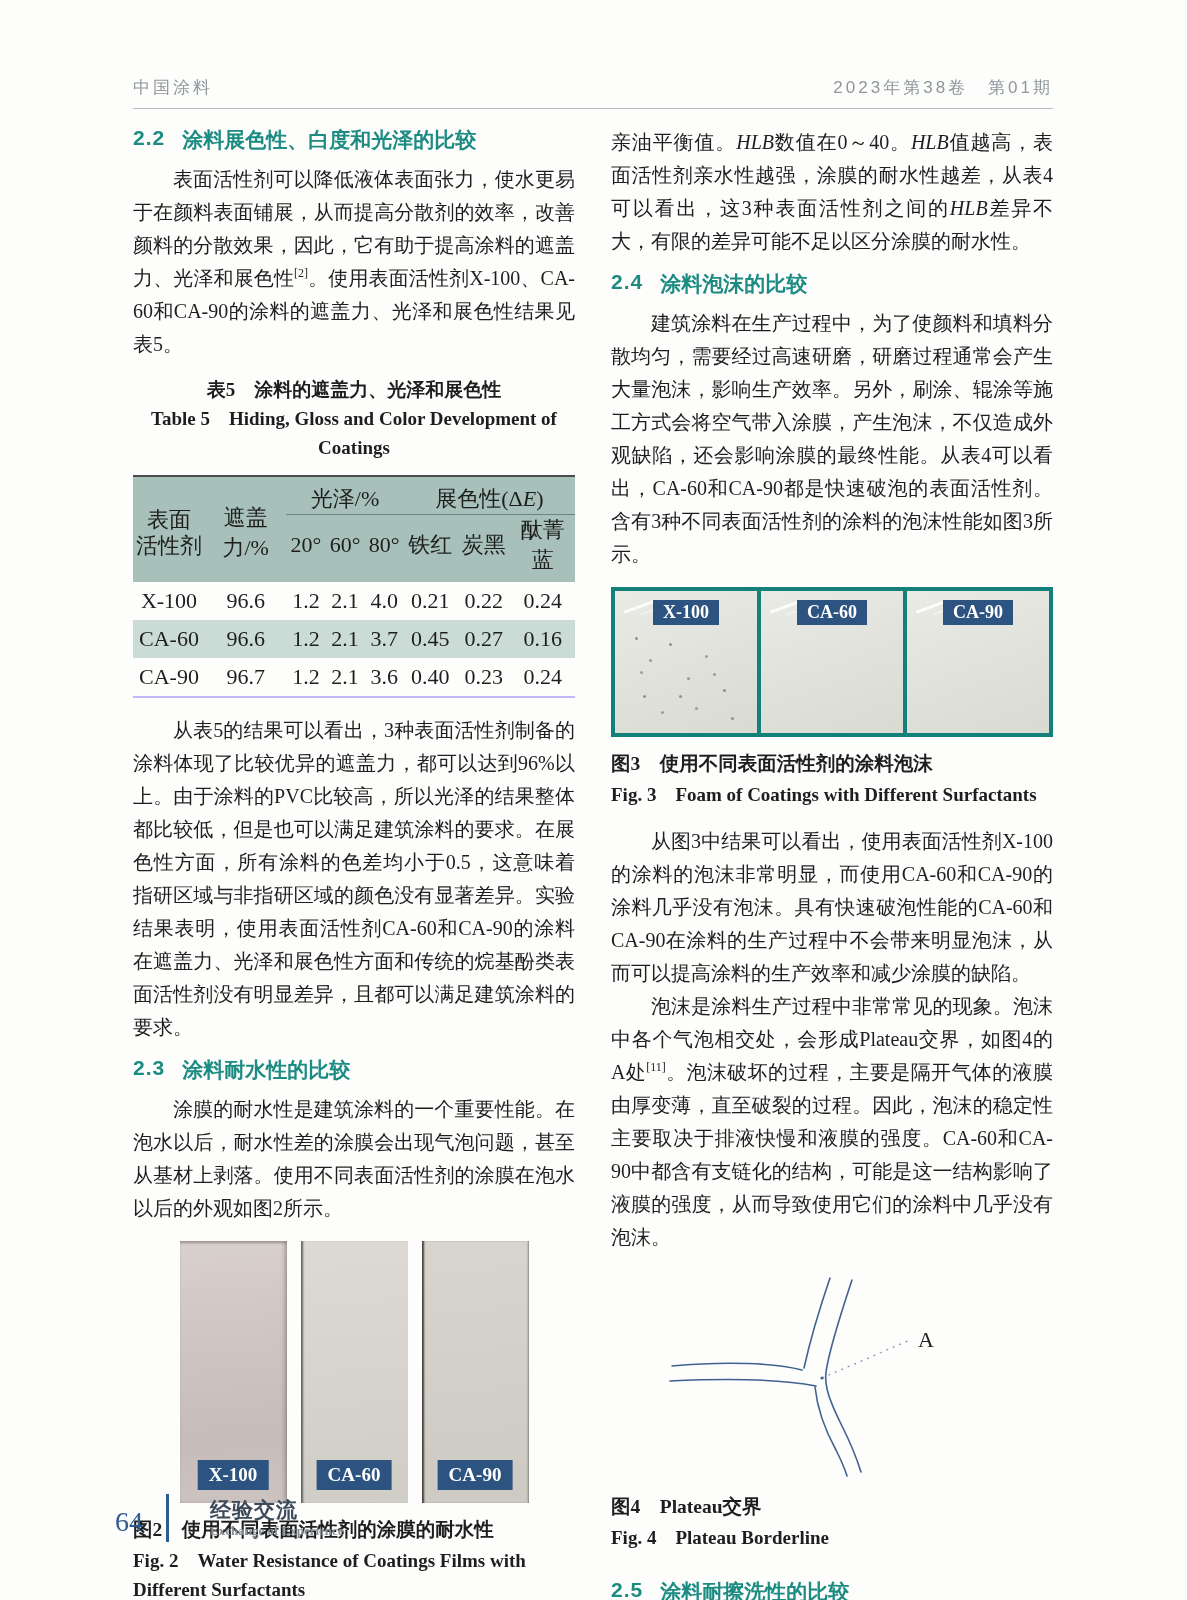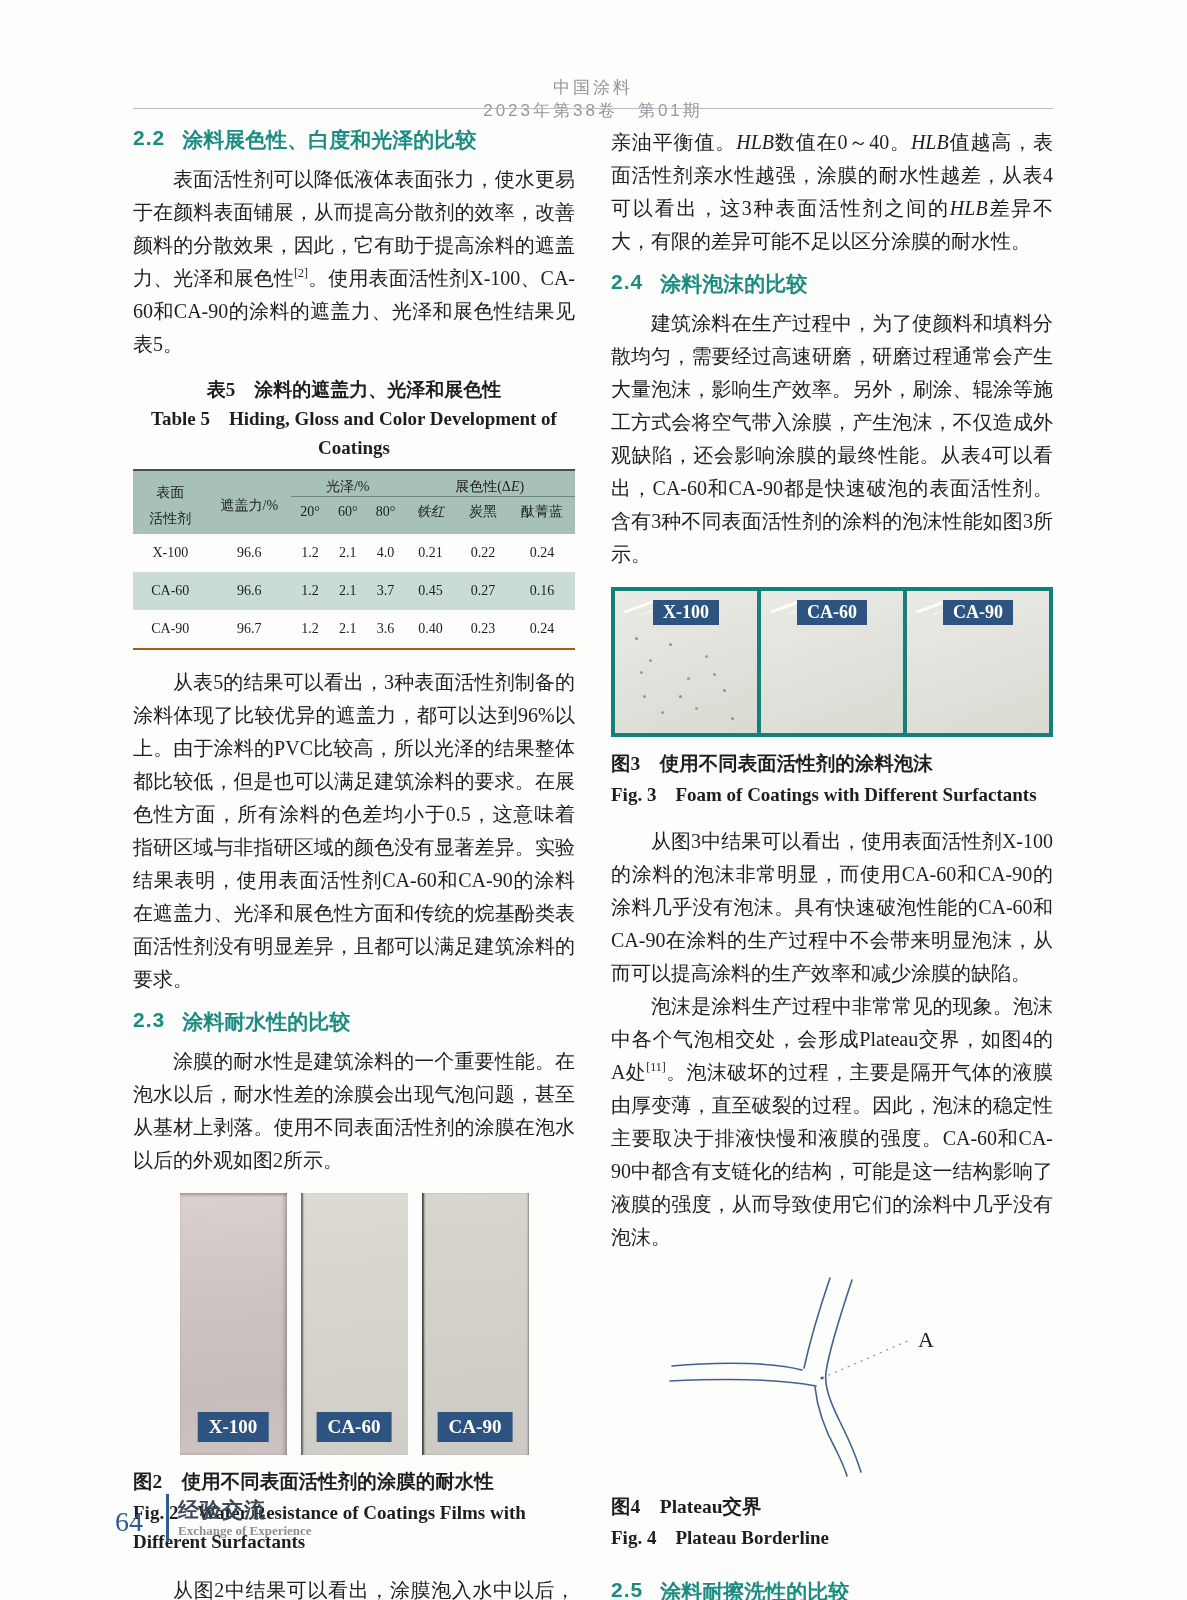--- a/index.html
+++ b/index.html
@@ -8,23 +8,23 @@
     width:1187px;height:1600px;
     margin:0 auto;
     background:#fdfdfc;
     font-family:"Liberation Serif","DejaVu Serif",serif;
     color:#1e1e1e;
     overflow:hidden;
   }
   
   .pg-header{
     position:absolute;left:133px;right:134px;top:76px;
-    display:flex;justify-content:space-between;align-items:center;
+    display:flex;justify-content:space-between;align-items:flex-start;
     font-family:"Liberation Sans","DejaVu Sans",sans-serif;
-    font-size:17px;color:#8f969c;letter-spacing:3px;flex-direction:column;
+    font-size:17px;color:#8f969c;letter-spacing:3px;
   }
   .header-rule{
     position:absolute;left:133px;right:134px;top:108px;
     height:1px;background:#b9bec3;
   }
   
   .columns{
     position:absolute;top:126px;left:133px;width:920px;
     display:flex;gap:36px;
   }
@@ -38,34 +38,34 @@
     margin:12px 0 9px;
   }
   .sec-h .no{margin-right:17px;letter-spacing:1px;}
   p.body{font-size:20px;line-height:33px;text-align:justify;margin:0;}
   p.body.indent{text-indent:2em;}
   p.body sup{font-size:12px;line-height:0;}
   
   .tbl-wrap{margin-top:14px;}
   .tbl-cap{text-align:center;font-weight:bold;font-size:19px;line-height:29px;}
   table.t5{
-    width:100%;border-collapse:collapse;margin-top:7px;
-    font-size:14px;
-    border-top:2px solid #4c4c4c;border-bottom:2px solid #a16207;
+    width:100%;border-collapse:collapse;margin-top:13px;
+    font-size:22px;
+    border-top:2px solid #4c4c4c;border-bottom:2px solid #c4b5fd;
   }
   table.t5 th,table.t5 td{text-align:center;font-weight:normal;padding:0;}
   table.t5 thead th{background:var(--thead,#a7c0ba);}
   table.t5 thead tr:first-child th{padding-top:7px;}
   table.t5 thead tr:last-child th{padding-bottom:7px;height:30px;}
   .th-2line{white-space:pre-line;line-height:26px;}
   .group-line{border-bottom:1px solid #70847f;}
   table.t5 tbody td{height:38px;}
   tr.shaded td{background:var(--rowalt,#cbdcd6);}
   .c-name{width:92px;} .c-hide{width:102px;}
-  .c-g{width:44px;} .c-fe{width:62px;font-style:italic;} .c-cb{width:62px;} .c-pb{width:80px;}
+  .c-g{width:44px;} .c-fe{width:62px;} .c-cb{width:62px;} .c-pb{width:80px;}
   
   .fig2-strips{display:flex;justify-content:center;gap:14px;margin-top:16px;height:262px;}
   .strip{position:relative;width:107px;}
   .strip.s1{background:linear-gradient(175deg,#d9d1ce 0%,#cdc3c0 45%,#c6bcba 75%,#cdc4c1 100%);
             box-shadow:inset -3px 0 4px -1px rgba(90,80,80,.45), inset 0 3px 3px -1px rgba(90,80,80,.4);}
   .strip.s2{background:linear-gradient(175deg,#dcdad3 0%,#d5d3cc 55%,#cfcdc6 100%);
             box-shadow:inset 3px 0 2px -1px rgba(40,40,38,.65);}
   .strip.s3{background:linear-gradient(175deg,#d8d5ce 0%,#d2cfc8 55%,#cccac2 100%);
             box-shadow:inset 3px 0 2px -1px rgba(30,30,28,.8), inset -2px 0 2px -1px rgba(60,60,58,.5);}
   .strip-label{
@@ -90,21 +90,21 @@
     box-shadow:14px 22px 0 #979d95, 34px 6px 0 #8e948c, 52px 40px 0 #979d95, 8px 58px 0 #8e948c,
                70px 18px 0 #9aa098, 88px 52px 0 #8e948c, 26px 74px 0 #979d95, 60px 70px 0 #9aa098,
                96px 80px 0 #8e948c, 5px 34px 0 #9aa098, 44px 58px 0 #8e948c, 78px 36px 0 #979d95;}
   
   .fig4{margin-top:20px;text-align:center;}
   .fig4 svg{display:block;margin:0 auto;}
   
   .pg-footer{position:absolute;left:115px;top:1494px;display:flex;align-items:center;}
   .pageno{color:var(--footerblue,#2f5c8f);font-size:28px;margin-right:23px;align-self:flex-end;padding-bottom:4px;}
   .foot-rule{width:3px;height:48px;background:var(--footerblue,#2f5c8f);margin-right:9px;}
-  .foot-text{display:flex;flex-direction:column;justify-content:center;}
+  .foot-text{display:flex;flex-direction:column;justify-content:center;margin-left:32px;}
   .foot-zh{font-size:21px;font-weight:bold;color:#3d4a5a;
            font-family:"Liberation Sans","DejaVu Sans",sans-serif;letter-spacing:1px;line-height:25px;}
   .foot-en{font-size:13px;color:#8a8f96;font-weight:bold;line-height:17px;}
 </style>
 </head>
 <body>
 
 <div class="page">
 
   <div class="pg-header">

